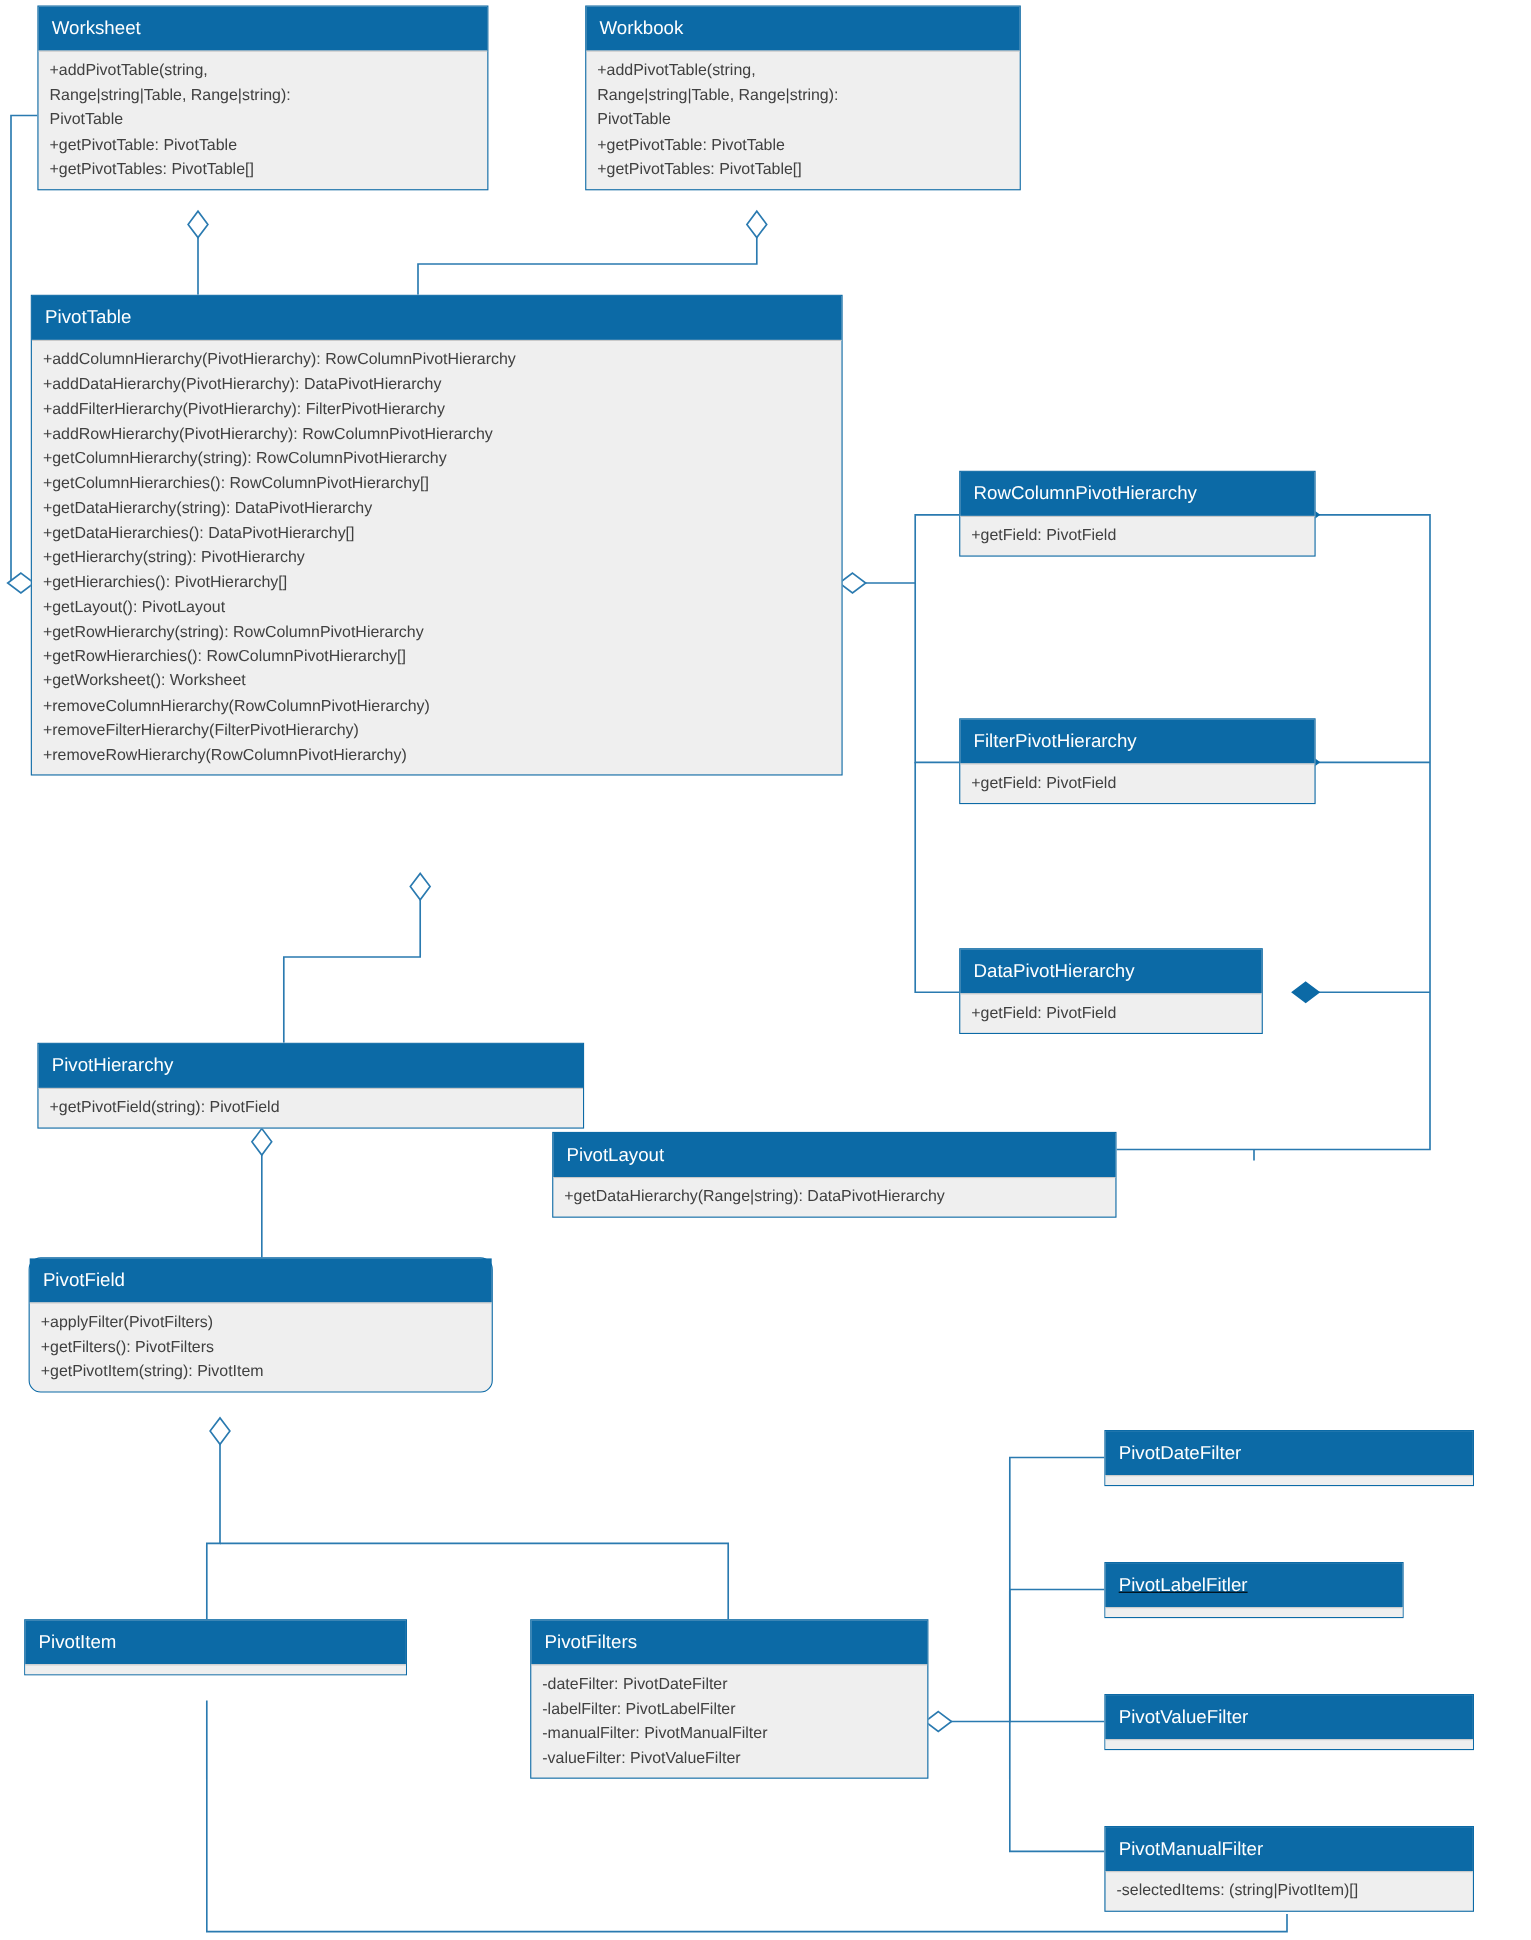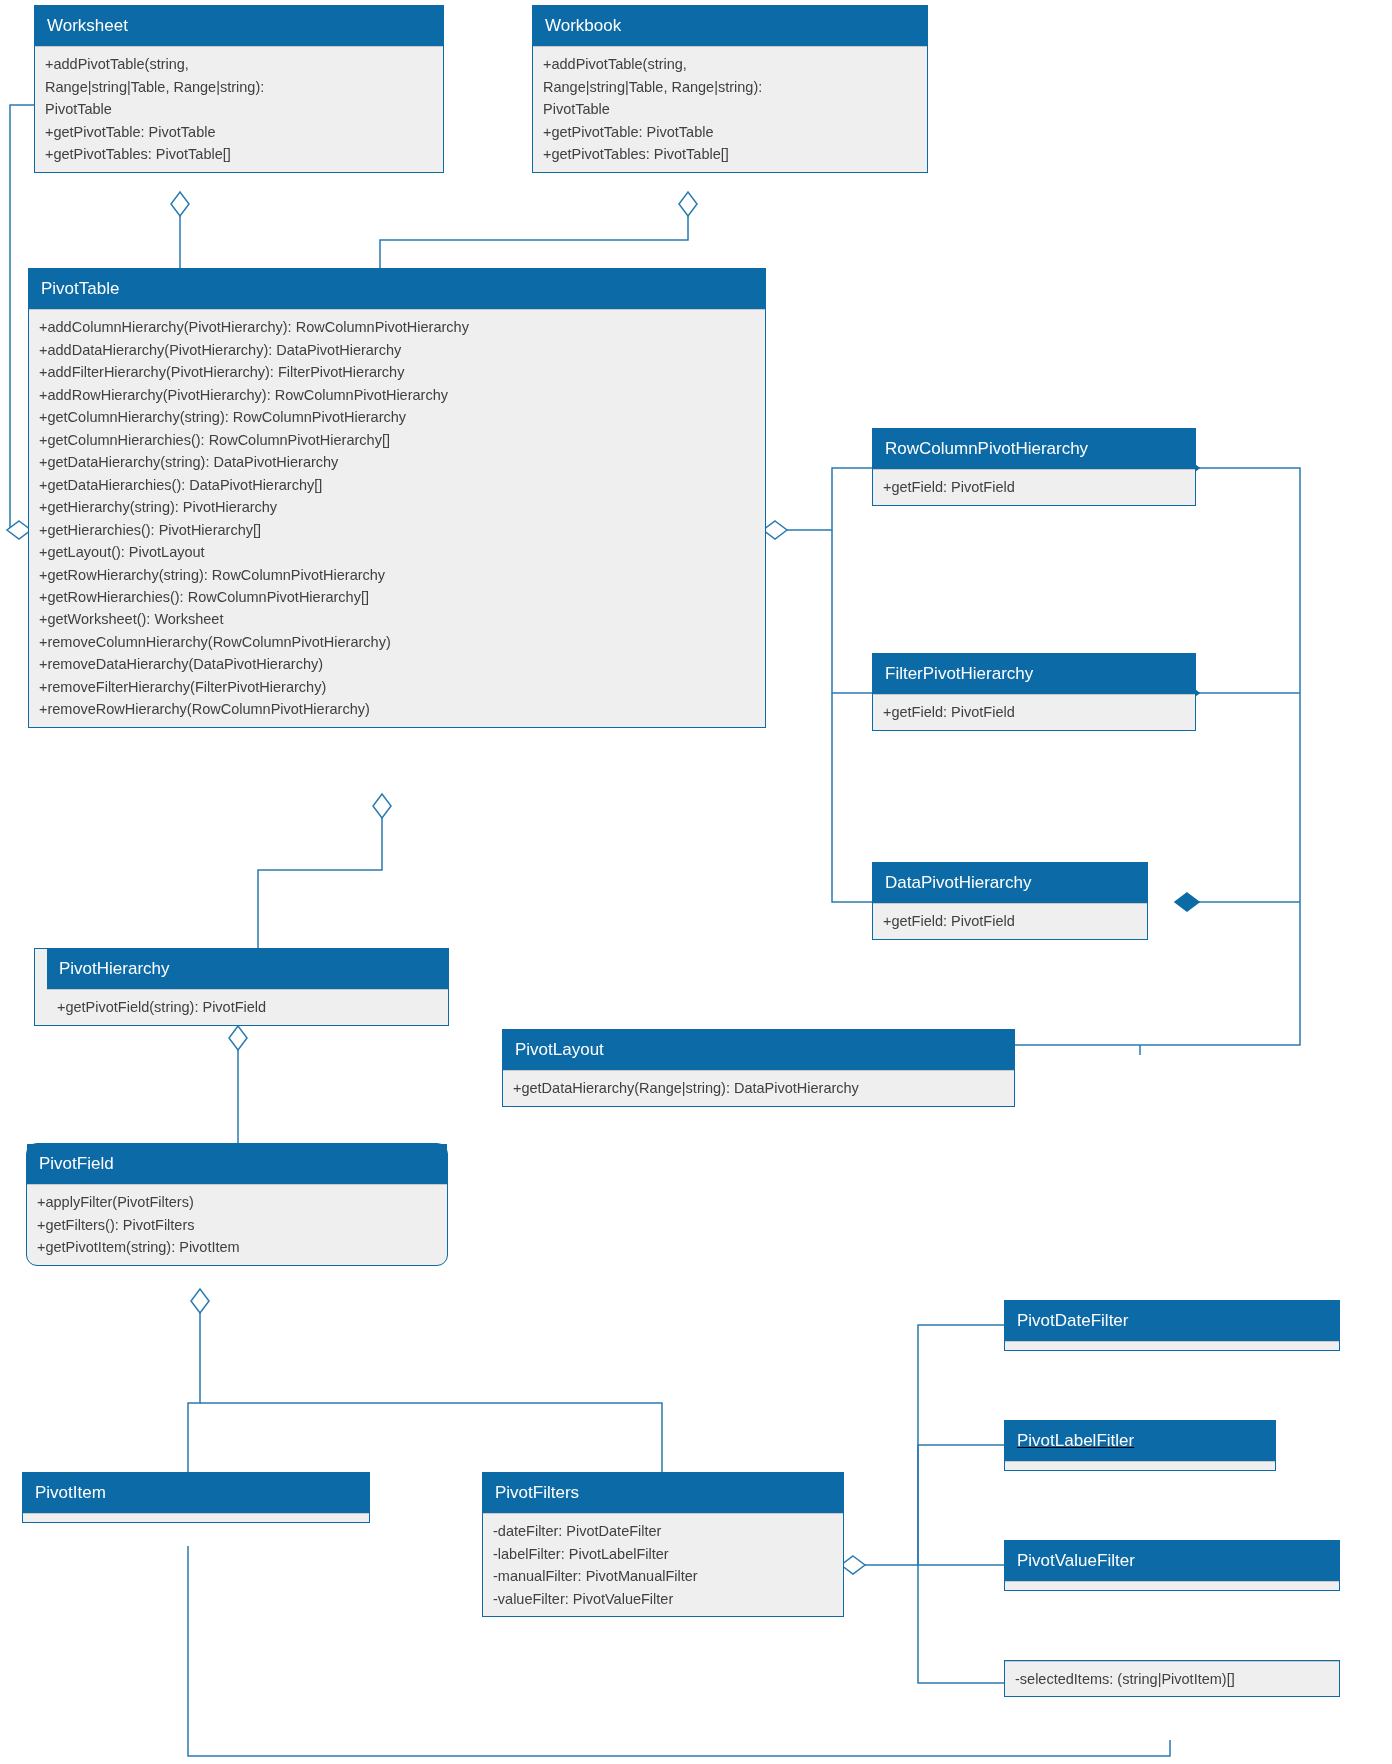--- a/index.html
+++ b/index.html
@@ -142,21 +142,20 @@
     <div class="m">+getColumnHierarchies(): RowColumnPivotHierarchy[]</div>
     <div class="m">+getDataHierarchy(string): DataPivotHierarchy</div>
     <div class="m">+getDataHierarchies(): DataPivotHierarchy[]</div>
     <div class="m">+getHierarchy(string): PivotHierarchy</div>
     <div class="m">+getHierarchies(): PivotHierarchy[]</div>
     <div class="m">+getLayout(): PivotLayout</div>
     <div class="m">+getRowHierarchy(string): RowColumnPivotHierarchy</div>
     <div class="m">+getRowHierarchies(): RowColumnPivotHierarchy[]</div>
     <div class="m">+getWorksheet(): Worksheet</div>
     <div class="m">+removeColumnHierarchy(RowColumnPivotHierarchy)</div>
-    <div class="m">+removeDataHierarchy(DataPivotHierarchy)</div>
     <div class="m">+removeFilterHierarchy(FilterPivotHierarchy)</div>
     <div class="m">+removeRowHierarchy(RowColumnPivotHierarchy)</div>
   </div>
 </div>
 
 <div class="class-box" style="left:872px; top:428px; width:324px;">
   <div class="title">RowColumnPivotHierarchy</div>
   <div class="body">
       <div class="m">+getField: PivotField</div>
     </div>
@@ -169,21 +168,21 @@
     </div>
 </div>
 
 <div class="class-box" style="left:872px; top:862px; width:276px;">
   <div class="title">DataPivotHierarchy</div>
   <div class="body">
       <div class="m">+getField: PivotField</div>
     </div>
 </div>
 
-<div class="class-box" style="left:34px; top:948px; width:415px;padding-left:12px;">
+<div class="class-box" style="left:34px; top:948px; width:497px;">
   <div class="title">PivotHierarchy</div>
   <div class="body">
       <div class="m">+getPivotField(string): PivotField</div>
     </div>
 </div>
 
 <div class="class-box" style="left:502px; top:1029px; width:513px;">
   <div class="title">PivotLayout</div>
   <div class="body">
       <div class="m">+getDataHierarchy(Range|string): DataPivotHierarchy</div>
@@ -223,16 +222,17 @@
   <div class="title">PivotLabelFitler</div>
   <div class="empty-body"></div>
 </div>
 
 <div class="class-box" style="left:1004px; top:1540px; width:336px;">
   <div class="title">PivotValueFilter</div>
   <div class="empty-body"></div>
 </div>
 
 <div class="class-box" style="left:1004px; top:1660px; width:336px;">
+  <div class="title">PivotManualFilter</div>
   <div class="body">
       <div class="m">-selectedItems: (string|PivotItem)[]</div>
     </div>
 </div>
 
 </body></html>

